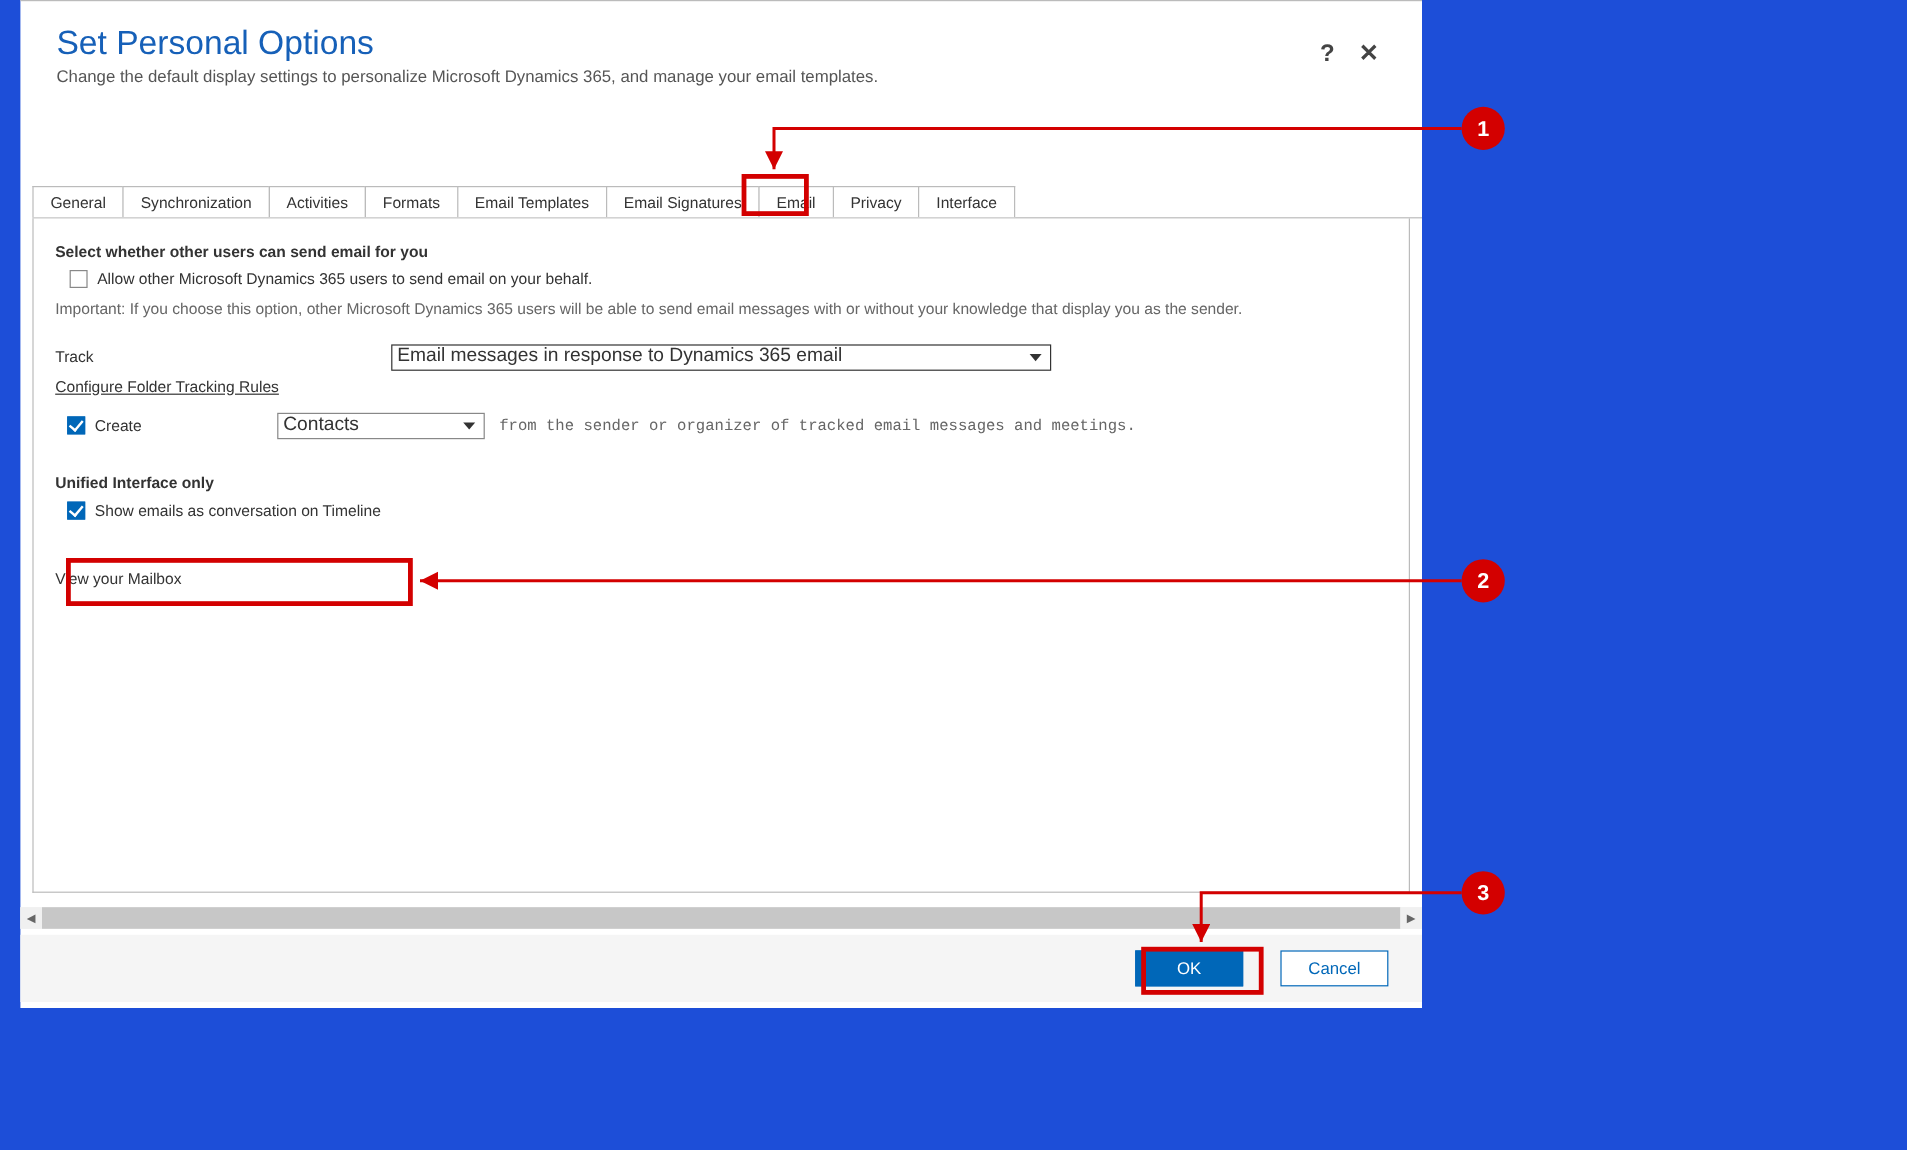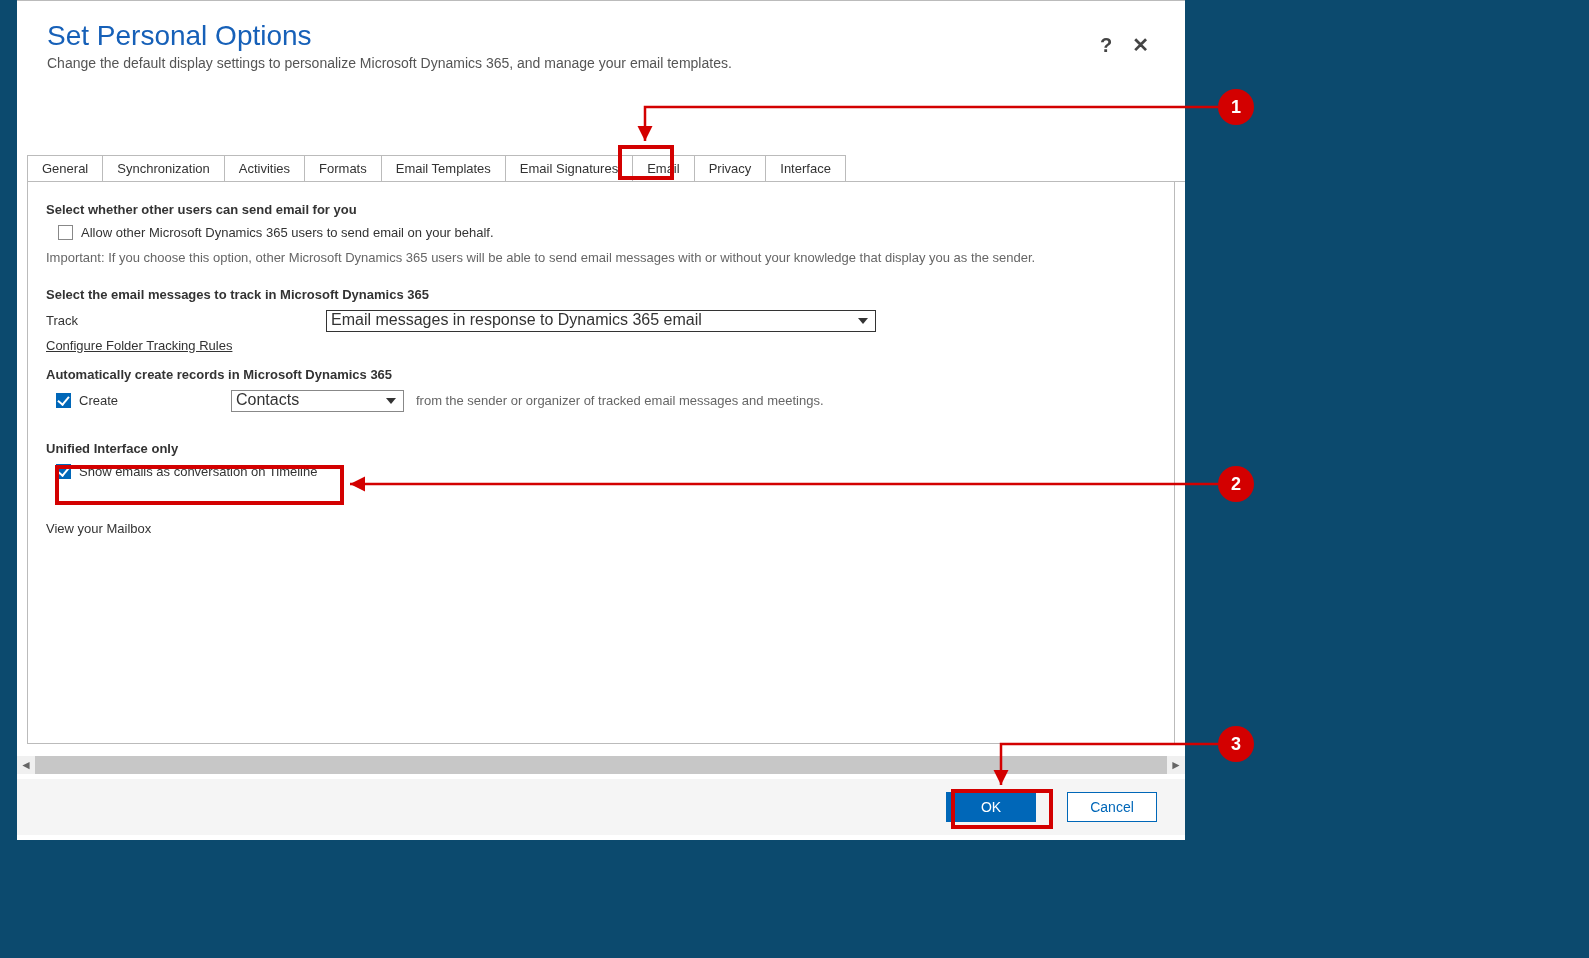--- a/index.html
+++ b/index.html
@@ -7,21 +7,21 @@
     margin: 0; padding: 0;
     font-family: "Segoe UI", Arial, sans-serif;
     font-size: 13px;
     color: #333;
     background: #fff;
   }
   .canvas {
     width: 1589px;
     height: 958px;
     position: relative;
-    background: #0c4a6e;
+    background: #1d4ed8;
   }
   .dialog {
     position: absolute;
     left: 17px;
     top: 0;
     width: 1168px;
     height: 840px;
     border-top: 1px solid #bbb;
     background: #fff;
     overflow: visible;
@@ -192,41 +192,39 @@
 
     <div class="panel">
 
       <div class="sect-title">Select whether other users can send email for you</div>
       <div class="row" style="padding-left:12px;">
         <span class="cbx"></span>
         <span>Allow other Microsoft Dynamics 365 users to send email on your behalf.</span>
       </div>
       <div class="muted" style="margin:10px 0 22px 0;">Important: If you choose this option, other Microsoft Dynamics 365 users will be able to send email messages with or without your knowledge that display you as the sender.</div>
 
-      <div class="sect-title">Select the email messages to track in Microsoft Dynamics 365</div>
       <div class="field-row">
         <div class="field-label">Track</div>
         <div class="fake-select wide">
           <span>Email messages in response to Dynamics 365 email</span>
         </div>
       </div>
       <div style="margin:6px 0 14px 0;">
         <a href="#" class="textlink">Configure Folder Tracking Rules</a>
       </div>
 
-      <div class="sect-title">Automatically create records in Microsoft Dynamics 365</div>
       <div class="field-row">
         <div style="width:185px; display:flex; align-items:flex-end; padding-left:10px;">
           <span class="cbx checked"></span>
           <span>Create</span>
         </div>
         <div class="fake-select sm">
           <span>Contacts</span>
         </div>
-        <span class="muted" style="margin-left:12px;">from the sender or organizer of tracked email messages and meetings.</span>
+        <span class="muted" style="margin-left:12px;font-family:Liberation Mono, monospace;">from the sender or organizer of tracked email messages and meetings.</span>
       </div>
 
       <div class="sect-title" style="margin-top:29px;">Unified Interface only</div>
       <div class="row" style="padding-left:10px; margin-top:6px;">
         <span class="cbx checked"></span>
         <span>Show emails as conversation on Timeline</span>
       </div>
 
       <div style="margin-top:42px;">View your Mailbox</div>
 

